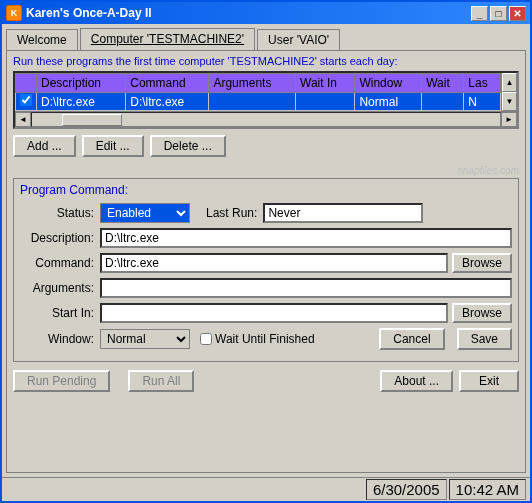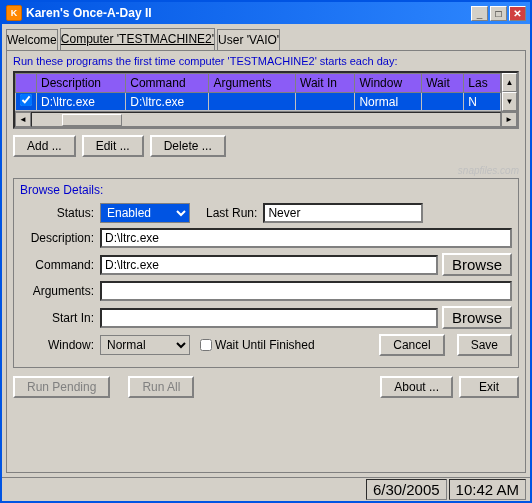--- a/index.html
+++ b/index.html
@@ -15,21 +15,21 @@
     .titlebar-title { color: white; font-weight: bold; font-size: 12px; }
     .titlebar-buttons { display: flex; gap: 2px; }
     .titlebar-btn { width: 17px; height: 15px; background: #d4d0c8; border: 1px solid #808080; border-top-color: #fff; border-left-color: #fff; display: flex; align-items: center; justify-content: center; cursor: pointer; font-size: 10px; font-weight: bold; color: #000; }
     .titlebar-btn.close { background: #d04040; color: white; }
 
     
     .content { flex: 1; display: flex; flex-direction: column; padding: 4px; }
 
     
     .tabs { display: flex; align-items: flex-end; margin-bottom: 0; gap: 2px; }
-    .tab { padding: 3px 0; background: #d4d0c8; border: 1px solid #808080; border-bottom: none; cursor: pointer; color: #000; font-size: 12px; position: relative; }
+    .tab { padding: 3px 10px; background: #d4d0c8; border: 1px solid #808080; border-bottom: none; cursor: pointer; color: #000; font-size: 12px; position: relative; }
     .tab.active { background: #d4d0c8; z-index: 2; font-weight: normal; padding-bottom: 4px; }
     .tab.underline { text-decoration: underline; }
 
     
     .main-panel { border: 1px solid #808080; background: #d4d0c8; flex: 1; display: flex; flex-direction: column; padding: 6px; padding-top: 4px; }
 
     
     .instruction { color: #0000cc; font-size: 11px; margin-bottom: 4px; }
 
     
@@ -61,21 +61,21 @@
 
     
     .watermark { color: #c0c0c0; font-size: 10px; text-align: right; margin-bottom: 2px; font-style: italic; }
 
     
     .details-section { border: 1px solid #808080; padding: 6px; padding-top: 4px; background: #d4d0c8; }
     .details-title { color: #0000cc; font-size: 12px; margin-bottom: 6px; }
     .form-row { display: flex; align-items: center; margin-bottom: 5px; }
     .form-label { width: 80px; text-align: right; padding-right: 6px; flex-shrink: 0; color: #000; }
     .form-input { flex: 1; height: 20px; border: 2px inset #808080; padding: 1px 3px; background: white; font-size: 12px; }
-    .browse-btn { margin-left: 4px; padding: 1px 8px; background: #d4d0c8; border: 2px solid; border-color: #fff #808080 #808080 #fff; cursor: pointer; font-size: 15px; white-space: nowrap; }
+    .browse-btn { margin-left: 4px; padding: 1px 8px; background: #d4d0c8; border: 2px solid; border-color: #fff #808080 #808080 #fff; cursor: pointer; font-size: 12px; white-space: nowrap; }
 
     
     .status-row { display: flex; align-items: center; gap: 16px; margin-bottom: 5px; }
     .status-group { display: flex; align-items: center; }
     .status-label { width: 80px; text-align: right; padding-right: 6px; }
     .status-select-wrap { display: flex; align-items: center; }
     .status-select { height: 20px; background: #0054e3; color: white; border: 1px solid #808080; padding: 0 2px; font-size: 12px; width: 90px; cursor: pointer; }
     .last-run-label { color: #000; }
     .last-run-value { border: 2px inset #808080; padding: 1px 3px; background: white; width: 160px; height: 20px; font-size: 12px; }
 
@@ -179,21 +179,21 @@
 
       <div class="buttons-row">
         <button class="btn">Add ...</button>
         <button class="btn">Edit ...</button>
         <button class="btn">Delete ...</button>
       </div>
 
       <div class="watermark">snapfiles.com</div>
 
       <div class="details-section">
-        <div class="details-title">Browse Details:</div>
+        <div class="details-title">Program Command:</div>
 
         <div class="status-row">
           <div class="status-group">
             <span class="status-label form-label">Status:</span>
             <div class="status-select-wrap">
               <select class="status-select">
                 <option>Enabled</option>
                 <option>Disabled</option>
               </select>
             </div>

